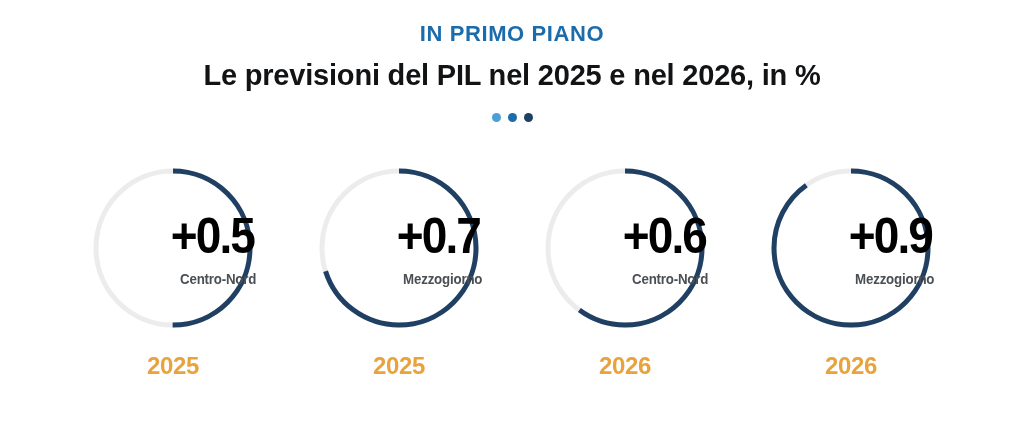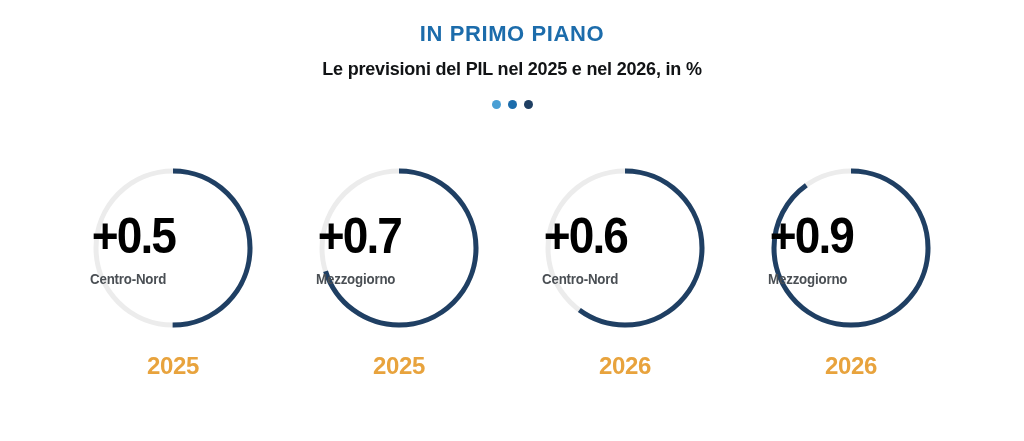--- a/index.html
+++ b/index.html
@@ -34,21 +34,21 @@
     font-size: 22px;
     font-weight: bold;
     letter-spacing: 0.6px;
     color: #1c6cab;
     line-height: 1.1;
     margin: 0;
   }
 
   .headline {
     font-family: "Liberation Sans", sans-serif;
-    font-size: 18px;
+    font-size: 29px;
     font-weight: bold;
     color: #111315;
     line-height: 1.15;
     margin: 13px 0 0 0;
     letter-spacing: -0.2px;
   }
 
   
   .dots {
     display: flex;
@@ -96,21 +96,21 @@
   }
 
   .donut-center {
     position: absolute;
     top: 0;
     left: 0;
     width: 170px;
     height: 170px;
     display: flex;
     flex-direction: column;
-    align-items: flex-start;
+    align-items: flex-end;
     justify-content: center;
     pointer-events: none;
   }
 
   .value {
     font-family: "Liberation Sans", sans-serif;
     font-size: 50px;
     font-weight: bold;
     color: #000000;
     line-height: 1;

